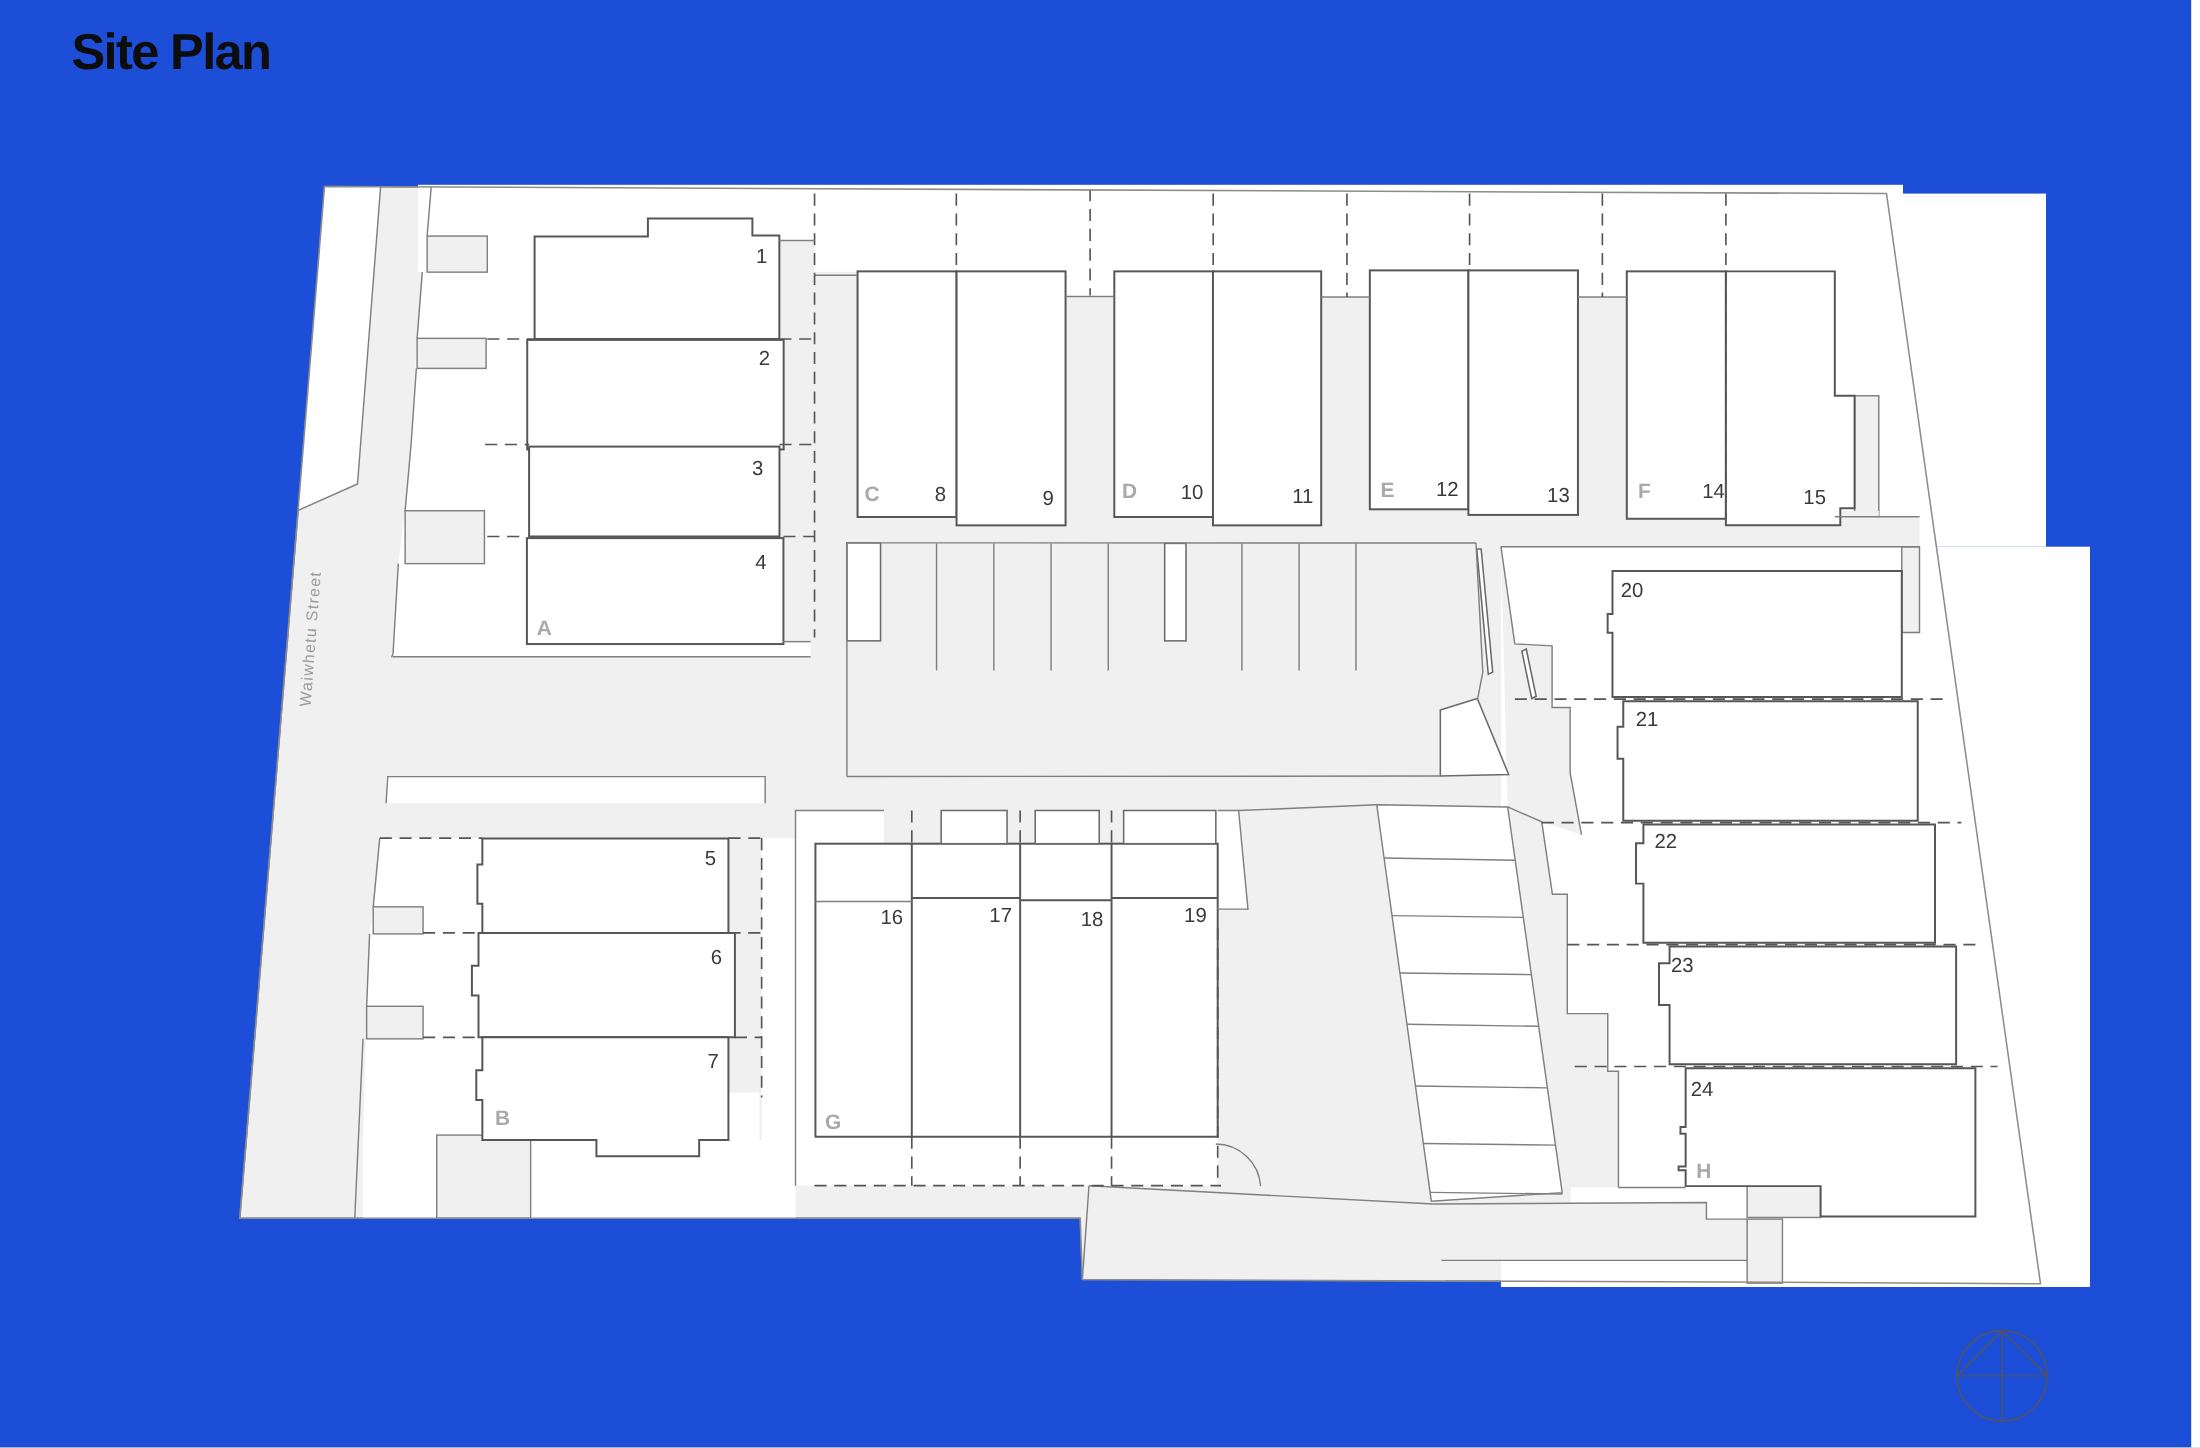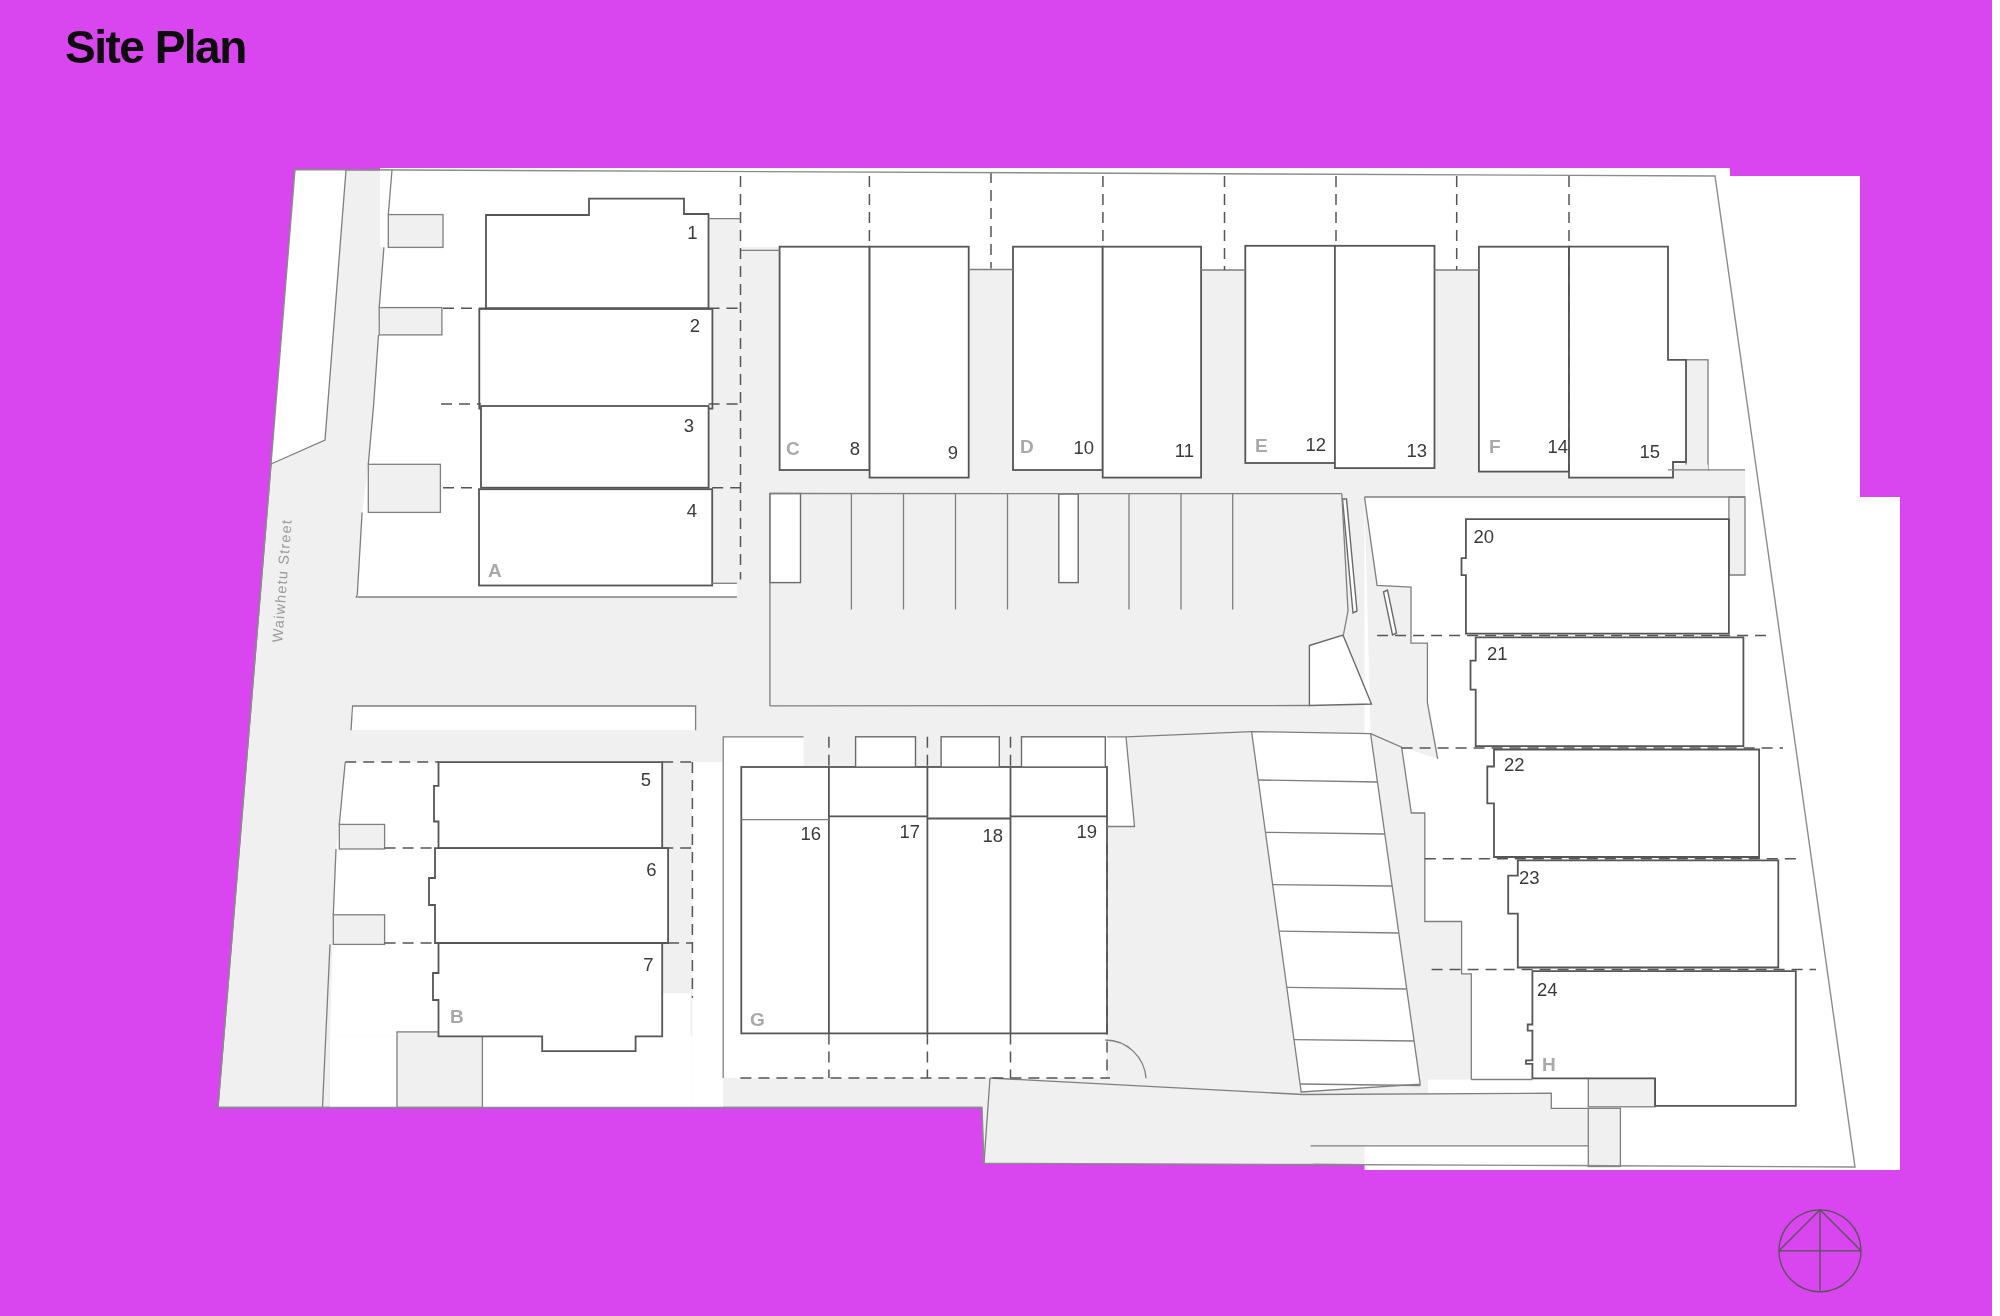--- a/index.html
+++ b/index.html
@@ -1,14 +1,14 @@
 <!DOCTYPE html>
 <html><head><meta charset="utf-8"><style>
 html,body{margin:0;padding:0;background:#fff;}
-#page{width:1992px;height:1316px;position:relative;background:#d946ef;font-family:"Liberation Sans", sans-serif;}
+#page{width:1992px;height:1316px;position:relative;background:#1d4ed8;font-family:"Liberation Sans", sans-serif;}
 .num{font-family:"Liberation Sans", sans-serif;font-size:18.5px;fill:#3a3a3a;}
 .blk{font-family:"Liberation Sans", sans-serif;font-size:19px;font-weight:bold;fill:#a9a9a9;}
 .street{font-family:"Liberation Sans", sans-serif;font-size:14.5px;fill:#9b9b9b;letter-spacing:1.2px;}
 .title{font-family:"Liberation Sans", sans-serif;font-size:46px;font-weight:bold;fill:#0d0d0d;letter-spacing:-1.5px;}
 .thin{stroke:#7f7f7f;stroke-width:1.3;fill:none;}
 .bld{fill:#ffffff;stroke:#565656;stroke-width:1.8;}
 .bldt{fill:#ffffff;stroke:#6a6a6a;stroke-width:1.4;}
 .wht{fill:#ffffff;}
 .gray{fill:#f0f0f1;}
 .grayl{fill:#f0f0f1;stroke:#7f7f7f;stroke-width:1.3;}

